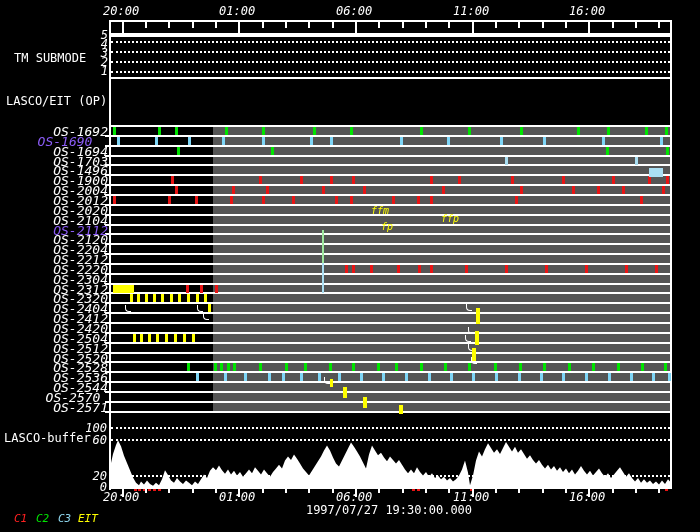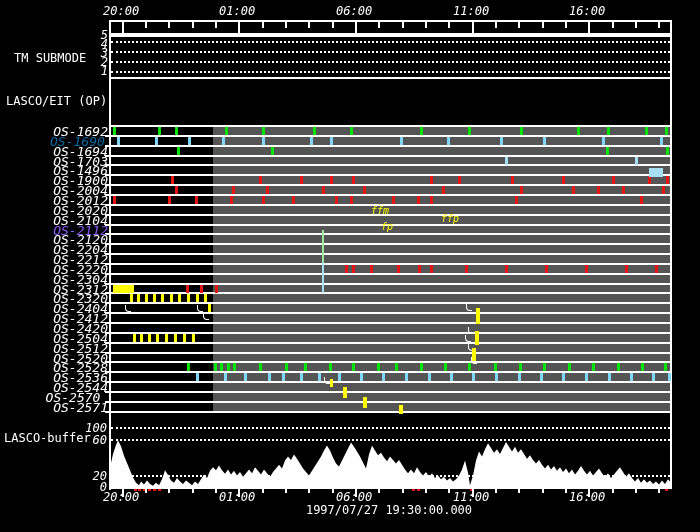--- a/index.html
+++ b/index.html
@@ -152,21 +152,21 @@
       <div style="position: absolute; left: 262px; top: 127px; width: 3px; height: 8px; background: rgb(0, 228, 0);"></div>
       <div style="position: absolute; left: 313px; top: 127px; width: 3px; height: 8px; background: rgb(0, 228, 0);"></div>
       <div style="position: absolute; left: 350px; top: 127px; width: 3px; height: 8px; background: rgb(0, 228, 0);"></div>
       <div style="position: absolute; left: 420px; top: 127px; width: 3px; height: 8px; background: rgb(0, 228, 0);"></div>
       <div style="position: absolute; left: 468px; top: 127px; width: 3px; height: 8px; background: rgb(0, 228, 0);"></div>
       <div style="position: absolute; left: 520px; top: 127px; width: 3px; height: 8px; background: rgb(0, 228, 0);"></div>
       <div style="position: absolute; left: 577px; top: 127px; width: 3px; height: 8px; background: rgb(0, 228, 0);"></div>
       <div style="position: absolute; left: 607px; top: 127px; width: 3px; height: 8px; background: rgb(0, 228, 0);"></div>
       <div style="position: absolute; left: 645px; top: 127px; width: 3px; height: 8px; background: rgb(0, 228, 0);"></div>
       <div style="position: absolute; left: 665px; top: 127px; width: 3px; height: 8px; background: rgb(0, 228, 0);"></div>
-      <div style="position: absolute; left: 50px; top: 134px; font-size: 13px; color: #0369a1; white-space: pre; width: 70px; text-align: left;">OS-1690</div>
+      <div style="position: absolute; left: 30px; top: 134px; font-size: 13px; color: #8b5cf6; white-space: pre; width: 70px; text-align: center;">OS-1690</div>
       <div style="position: absolute; left: 117px; top: 137px; width: 3px; height: 8px; background: rgb(127, 214, 247);"></div>
       <div style="position: absolute; left: 155px; top: 137px; width: 3px; height: 8px; background: rgb(127, 214, 247);"></div>
       <div style="position: absolute; left: 188px; top: 137px; width: 3px; height: 8px; background: rgb(127, 214, 247);"></div>
       <div style="position: absolute; left: 222px; top: 137px; width: 3px; height: 8px; background: rgb(127, 214, 247);"></div>
       <div style="position: absolute; left: 262px; top: 137px; width: 3px; height: 8px; background: rgb(127, 214, 247);"></div>
       <div style="position: absolute; left: 310px; top: 137px; width: 3px; height: 8px; background: rgb(127, 214, 247);"></div>
       <div style="position: absolute; left: 330px; top: 137px; width: 3px; height: 8px; background: rgb(127, 214, 247);"></div>
       <div style="position: absolute; left: 400px; top: 137px; width: 3px; height: 8px; background: rgb(127, 214, 247);"></div>
       <div style="position: absolute; left: 447px; top: 137px; width: 3px; height: 8px; background: rgb(127, 214, 247);"></div>
       <div style="position: absolute; left: 500px; top: 137px; width: 3px; height: 8px; background: rgb(127, 214, 247);"></div>
@@ -399,13 +399,19 @@
       <div style="position: absolute; left: 103px; top: 490px; font-size: 12px; color: rgb(255, 255, 255); white-space: pre;">20:00</div>
       <div style="position: absolute; left: 219px; top: 490px; font-size: 12px; color: rgb(255, 255, 255); white-space: pre;">01:00</div>
       <div style="position: absolute; left: 336px; top: 490px; font-size: 12px; color: rgb(255, 255, 255); white-space: pre;">06:00</div>
       <div style="position: absolute; left: 453px; top: 490px; font-size: 12px; color: rgb(255, 255, 255); white-space: pre;">11:00</div>
       <div style="position: absolute; left: 569px; top: 490px; font-size: 12px; color: rgb(255, 255, 255); white-space: pre;">16:00</div>
     </div>
   <div class="lbl" style="left:14px;top:51px;">TM SUBMODE</div>
   <div class="lbl" style="left:6px;top:94px;">LASCO/EIT (OP)</div>
   <div class="lbl" style="left:4px;top:431px;">LASCO-buffer</div>
   <div class="lbl" style="left:302px;top:503px;width:174px;text-align:center;">1997/07/27 19:30:00.000</div>
+  <div id="legend" class="abs" style="left:0;top:512px;width:200px;height:14px;">
+      <span style="position: absolute; left: 14px; top: 0px; color: rgb(255, 32, 32); font-size: 11px;">C1</span>
+      <span style="position: absolute; left: 36px; top: 0px; color: rgb(0, 228, 0); font-size: 11px;">C2</span>
+      <span style="position: absolute; left: 58px; top: 0px; color: rgb(143, 216, 240); font-size: 11px;">C3</span>
+      <span style="position: absolute; left: 78px; top: 0px; color: rgb(255, 255, 0); font-size: 11px;">EIT</span>
+    </div>
 </div>
 
 </body></html>

